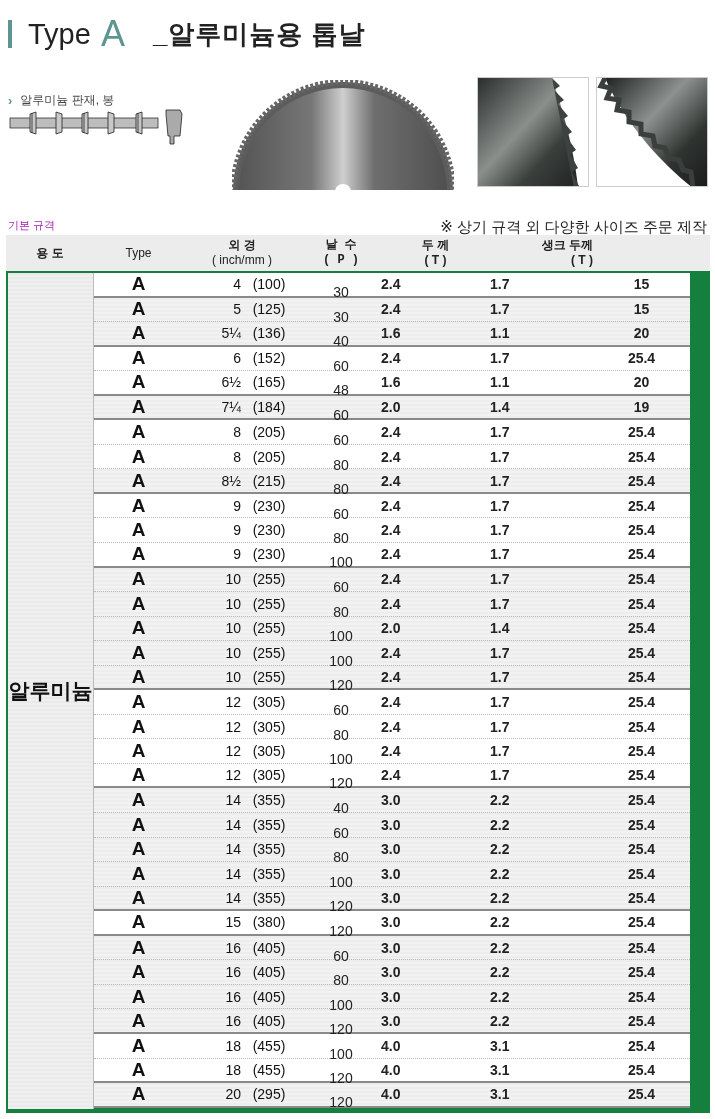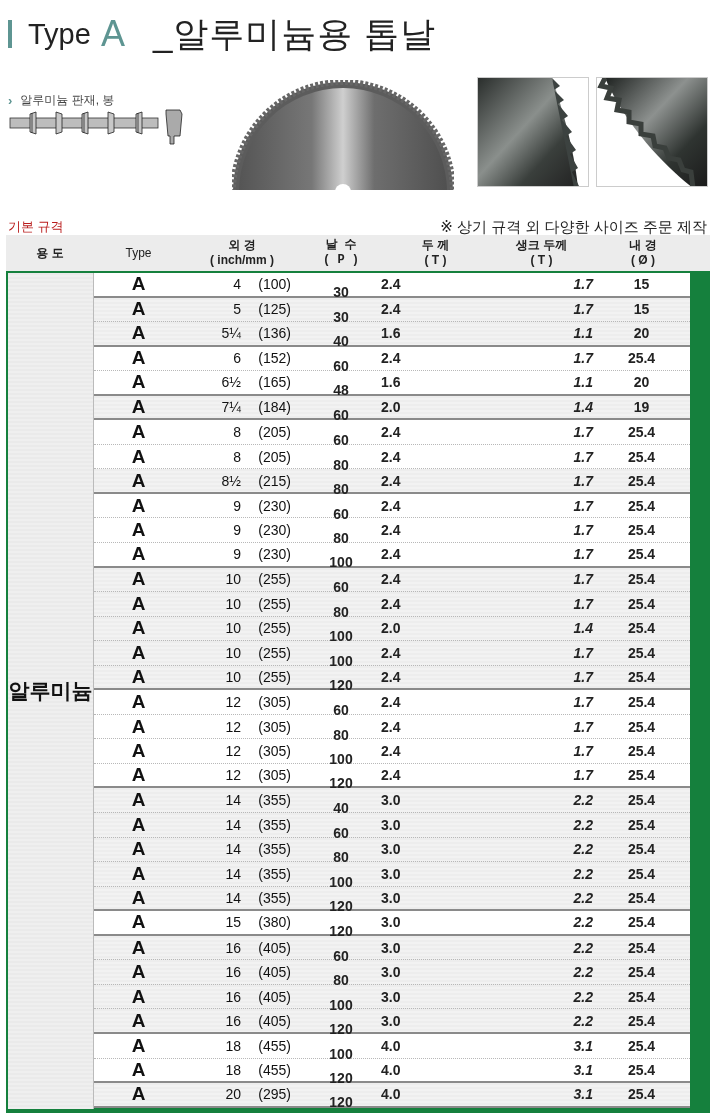--- a/index.html
+++ b/index.html
@@ -3,58 +3,58 @@
 <meta charset="utf-8">
 <style>
   * { box-sizing: border-box; margin: 0; padding: 0; }
   html, body { width: 715px; height: 1119px; background: #ffffff; overflow: hidden; }
   body { font-family: "Liberation Sans", "DejaVu Sans", sans-serif; color: #111; position: relative; }
 
   .title-bar { position: absolute; left: 8px; top: 14px; height: 40px; display: flex; align-items: center; }
   .title-mark { width: 4px; height: 28px; background: #5e9592; margin-right: 16px; }
   .title-type { font-size: 29px; color: #222; margin-right: 10px; }
   .title-a { font-size: 36px; color: #5e9592; margin-right: 28px; font-weight: 300; }
-  .title-sub { font-size: 35px; color: #222; letter-spacing: 1px; }
+  .title-sub { font-size: 26px; color: #222; letter-spacing: 1px; font-weight: bold; }
 
   .usage { position: absolute; left: 8px; top: 92px; font-size: 12px; color: #444; display: flex; align-items: center; }
   .usage-arrow { color: #5e9592; font-weight: bold; margin-right: 8px; font-size: 13px; }
   .diagram { position: absolute; left: 8px; top: 108px; width: 180px; height: 40px; }
 
   .blade-main { position: absolute; left: 232px; top: 80px; width: 222px; height: 110px; overflow: hidden; }
   .blade-zoom1 { position: absolute; left: 477px; top: 77px; width: 112px; height: 110px; border: 1px solid #ccc; overflow: hidden; background: #fff; }
   .blade-zoom2 { position: absolute; left: 596px; top: 77px; width: 112px; height: 110px; border: 1px solid #ccc; overflow: hidden; background: #fff; }
 
-  .spec-label { position: absolute; left: 8px; top: 218px; font-size: 13px; color: #b91c1c; }
+  .spec-label { position: absolute; left: 8px; top: 218px; font-size: 11px; color: #a21caf; }
   .spec-note { position: absolute; right: 8px; top: 218px; font-size: 15px; color: #222; }
 
   .table-wrap { position: absolute; left: 6px; top: 235px; width: 704px; height: 878px; background: #15803d; }
   .thead { position: absolute; left: 0; top: 0; width: 704px; height: 36px; background: #ececec; display: flex; }
   .th { font-size: 12px; font-weight: bold; color: #222; text-align: center; display: flex; flex-direction: column; justify-content: center; line-height: 15px; }
   .th-usage { width: 88px; }
   .th-type { width: 89px; font-weight: normal; }
   .th-dia { width: 118px; }
   .th-teeth { width: 80px; font-family: Liberation Mono, monospace; }
   .th-thick { width: 109px; }
-  .th-shank { width: 103px; }
+  .th-shank { width: 103px; text-align: right; }
   .th-bore { width: 100px; }
 
   .usage-cell { position: absolute; left: 2px; top: 38px; width: 86px; height: 836px; background: repeating-linear-gradient(#eaeaea 0 2px, #efefef 2px 4px); display: flex; align-items: center; justify-content: center; font-size: 21px; font-weight: bold; color: #111; border-right: 1px solid #bbb; }
 
   .tbody { position: absolute; left: 88px; top: 38px; width: 596px; }
   .row { height: 24.56px; display: flex; align-items: center; border-bottom: 1px dotted #b8b8b8; font-size: 14px; }
   .row.group-end { border-bottom: 2px solid #8a8a8a; }
   .row.g0 { background: #ffffff; }
   .row.g1 { background: repeating-linear-gradient(#ededed 0 2px, #f2f2f2 2px 4px); }
   .td-type { width: 89px; text-align: center; font-size: 19px; font-weight: bold; }
   .td-dia { width: 118px; display: flex; justify-content: flex-end; padding-right: 10px; }
   .dia-inch { text-align: right; width: 36px; margin-right: 6px; }
-  .dia-mm { width: 44px; text-align: right; }
-  .td-teeth { width: 80px; text-align: center; font-weight: bold; color: #222; margin-top: 16px; }
+  .dia-mm { width: 44px; text-align: center; }
+  .td-teeth { width: 80px; text-align: center; font-weight: normal; color: #222; margin-top: 16px; }
   .td-thick { width: 109px; text-align: left; font-weight: bold; color: #222; }
-  .td-shank { width: 103px; text-align: right; font-weight: bold; color: #222; font-style: italic; }
+  .td-shank { width: 103px; text-align: left; font-weight: bold; color: #222; }
   .td-bore { width: 97px; text-align: center; font-weight: bold; color: #222; }
 </style>
 </head>
 <body>
 
 <div class="title-bar">
   <div class="title-mark"></div>
   <span class="title-type">Type</span>
   <span class="title-a">A</span>
   <span class="title-sub">_알루미늄용 톱날</span>
@@ -132,38 +132,34 @@
 
 <div class="spec-label">기본 규격</div>
 <div class="spec-note">※ 상기 규격 외 다양한 사이즈 주문 제작</div>
 
 <div class="table-wrap">
   <div class="thead">
     <div class="th th-usage">용 도</div>
     <div class="th th-type">Type</div>
     <div class="th th-dia">
       <span>외 경</span>
-      <span class="normal" style="font-weight:bold">( inch/mm )</span>
+      <span class="normal" style="font-weight:normal">( inch/mm )</span>
     </div>
     <div class="th th-teeth">
       <span>날 수</span>
       <span>( P )</span>
     </div>
     <div class="th th-thick">
       <span>두 께</span>
       <span>( T )</span>
     </div>
     <div class="th th-shank">
       <span>생크 두께</span>
       <span>( T )</span>
     </div>
-    <div class="th th-bore">
-      <span>내 경</span>
-      <span>( Ø )</span>
-    </div>
   </div>
 
   <div class="usage-cell">알루미늄</div>
 
   <div class="tbody" id="tbody">
       <div class="row g0 group-end">
         <div class="td-type">A</div>
         <div class="td-dia">
           <span class="dia-inch">4</span>
           <span class="dia-mm">(100)</span>

